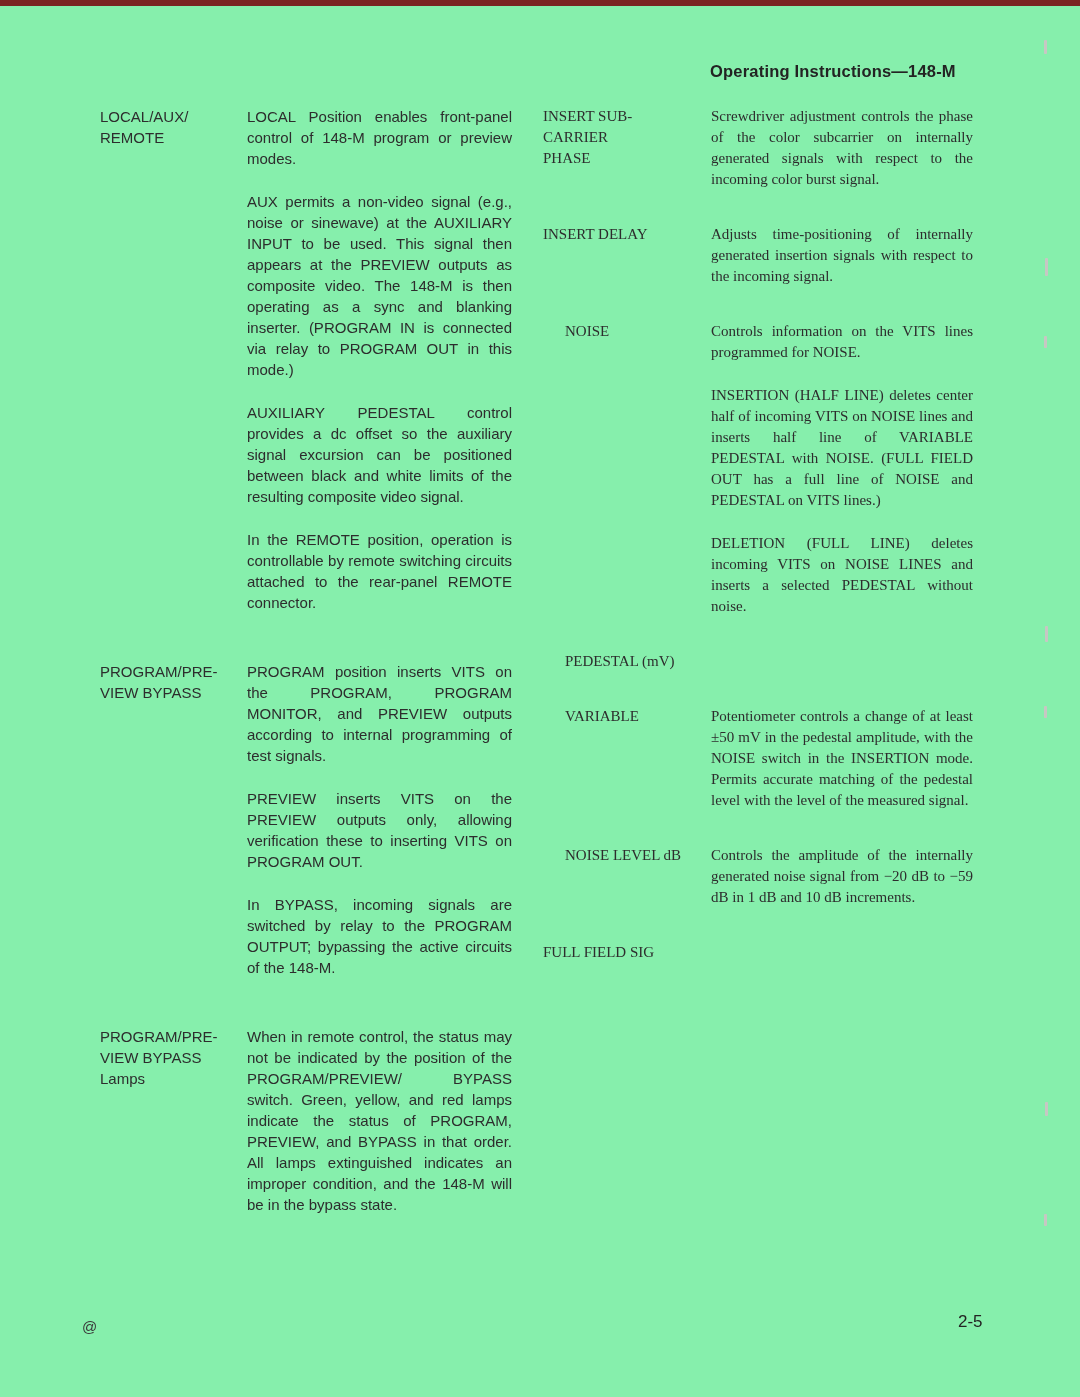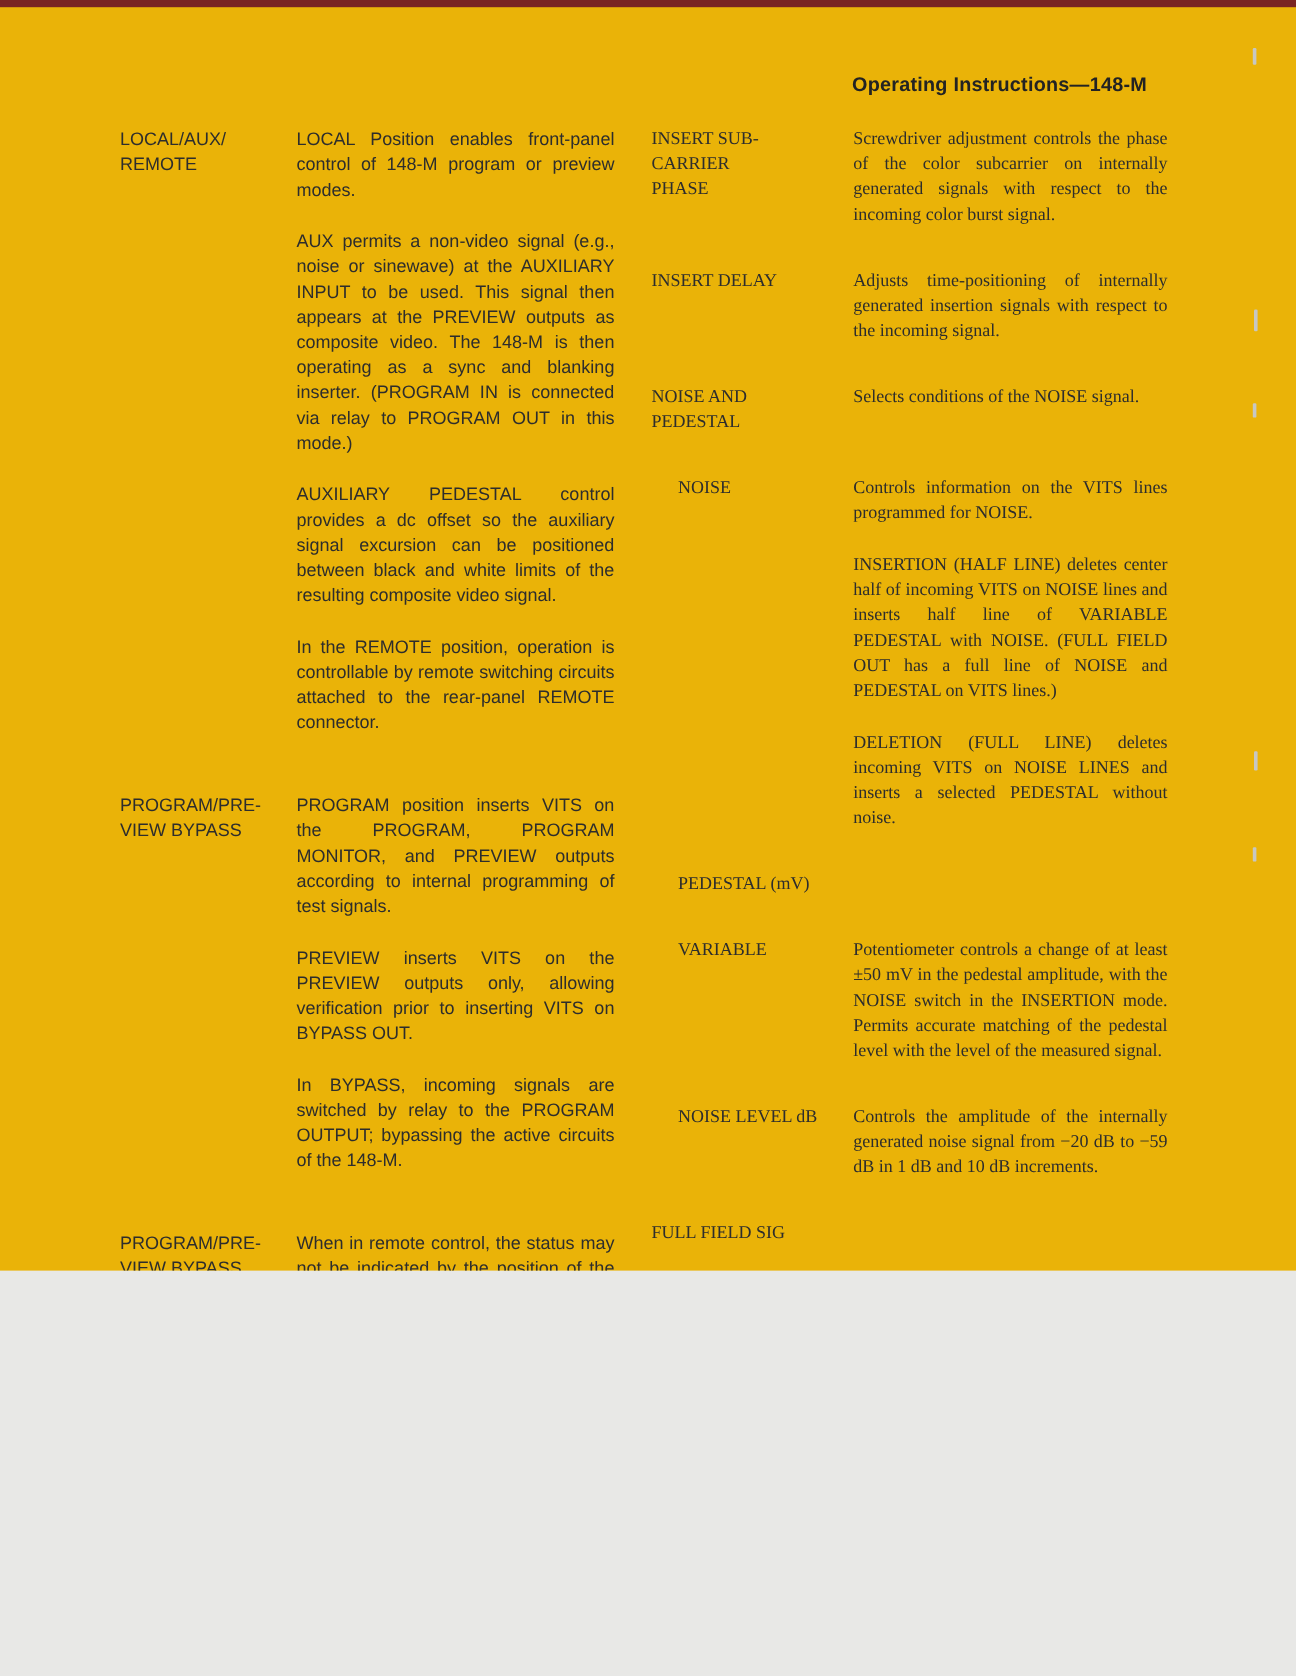--- a/index.html
+++ b/index.html
@@ -4,23 +4,23 @@
 <style>
   html, body {
     margin: 0;
     padding: 0;
     background: #e8e8e6;
     font-family: "Liberation Sans", sans-serif;
   }
   .page {
     position: relative;
     width: 1080px;
-    height: 1059px;
+    height: 1397px;
     margin: 0 auto;
-    background: #eab308;
+    background: #86efac;
     color: #2d2d2d;
     overflow: hidden;
   }
   .scan-edge-top {
     position: absolute;
     top: 0; left: 0;
     width: 100%; height: 6px;
     background: #7a2522;
   }
   .scan-mark {
@@ -113,21 +113,21 @@
         <p>AUXILIARY PEDESTAL control provides a dc offset so the auxiliary signal excursion can be positioned between black and white limits of the resulting composite video signal.</p>
         <p>In the REMOTE position, operation is controllable by remote switching circuits attached to the rear-panel REMOTE connector.</p>
       </div>
     </div>
 
     <div class="entry">
       <div class="term">PROGRAM/PRE-
 VIEW BYPASS</div>
       <div class="def">
         <p>PROGRAM position inserts VITS on the PROGRAM, PROGRAM MONITOR, and PREVIEW outputs according to internal programming of test signals.</p>
-        <p>PREVIEW inserts VITS on the PREVIEW outputs only, allowing verification prior to inserting VITS on BYPASS OUT.</p>
+        <p>PREVIEW inserts VITS on the PREVIEW outputs only, allowing verification these to inserting VITS on PROGRAM OUT.</p>
         <p>In BYPASS, incoming signals are switched by relay to the PROGRAM OUTPUT; bypassing the active circuits of the 148-M.</p>
       </div>
     </div>
 
     <div class="entry">
       <div class="term">PROGRAM/PRE-
 VIEW BYPASS
 Lamps</div>
       <div class="def">
         <p>When in remote control, the status may not be indicated by the position of the PROGRAM/PREVIEW/ BYPASS switch. Green, yellow, and red lamps indicate the status of PROGRAM, PREVIEW, and BYPASS in that order. All lamps extinguished indicates an improper condition, and the 148-M will be in the bypass state.</p>
@@ -147,27 +147,20 @@
       </div>
     </div>
 
     <div class="entry">
       <div class="term">INSERT DELAY</div>
       <div class="def">
         <p>Adjusts time-positioning of internally generated insertion signals with respect to the incoming signal.</p>
       </div>
     </div>
 
-    <div class="entry">
-      <div class="term">NOISE AND
-PEDESTAL</div>
-      <div class="def">
-        <p>Selects conditions of the NOISE signal.</p>
-      </div>
-    </div>
 
     <div class="entry">
       <div class="term indent">NOISE</div>
       <div class="def">
         <p>Controls information on the VITS lines programmed for NOISE.</p>
         <p>INSERTION (HALF LINE) deletes center half of incoming VITS on NOISE lines and inserts half line of VARIABLE PEDESTAL with NOISE. (FULL FIELD OUT has a full line of NOISE and PEDESTAL on VITS lines.)</p>
         <p>DELETION (FULL LINE) deletes incoming VITS on NOISE LINES and inserts a selected PEDESTAL without noise.</p>
       </div>
     </div>
 

